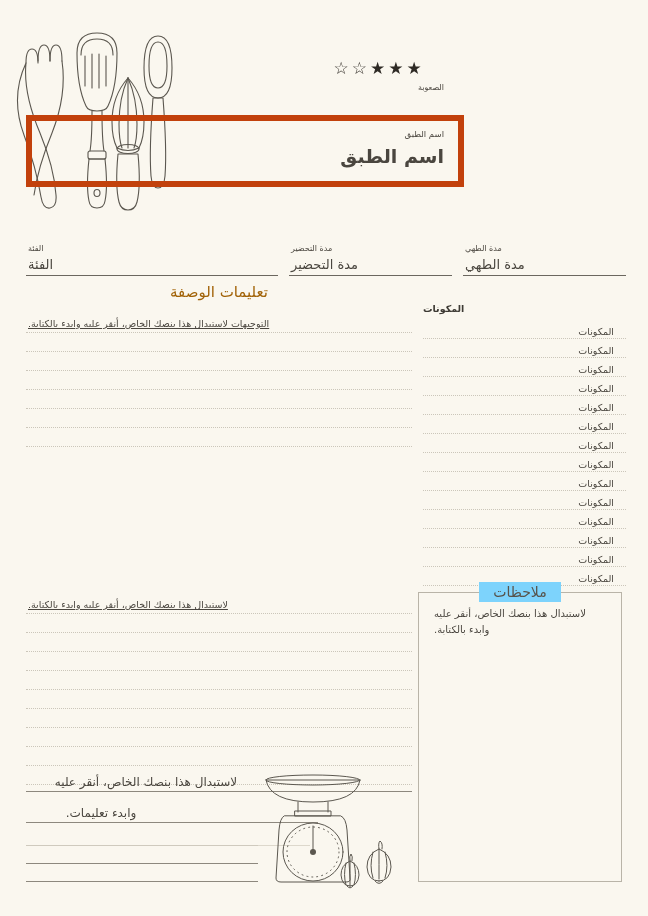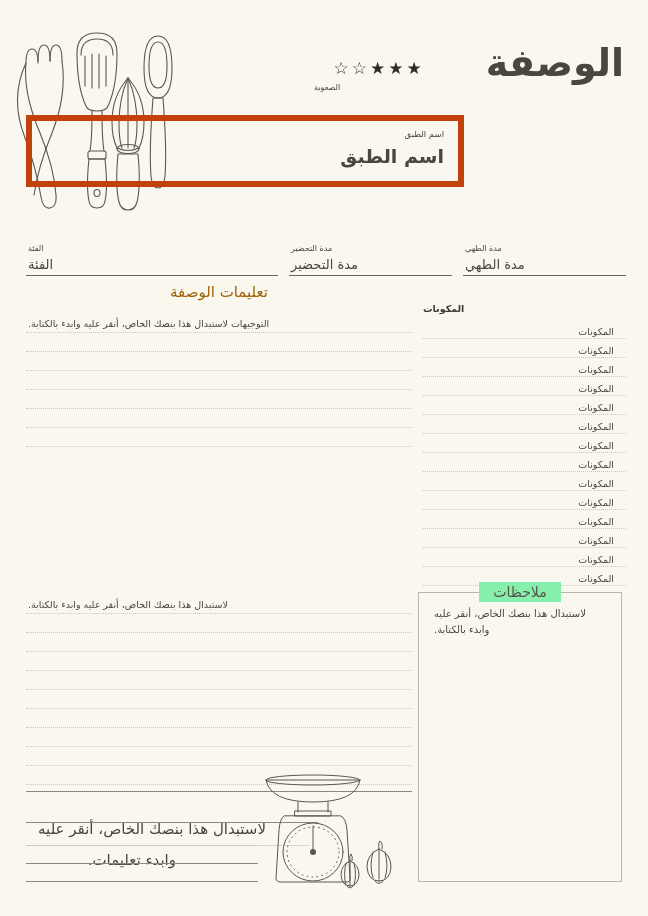--- a/index.html
+++ b/index.html
@@ -44,21 +44,21 @@
     letter-spacing: 3px;
     direction: ltr;
     white-space: nowrap;
   }
   .star-empty { color: #39352f; }
   .star-full  { color: #2e2a25; }
   .difficulty-label {
     margin-top: 6px;
     font-size: 8px;
     color: #4a463f;
-    text-align: left;
+    text-align: right;
   }
 
   
   .utensils {
     position: absolute;
     top: 8px;
     right: 466px;
     width: 168px;
     height: 212px;
   }
@@ -166,20 +166,21 @@
   }
   .dot-block .dot-first {
     font-size: 9.5px;
     color: #4a463f;
     text-align: left;
     line-height: 14px;
     height: 16px;
     border-bottom: 1px dotted #cbc6ba;
     padding-left: 2px;
     box-sizing: border-box;
+    text-decoration: underline;
   }
   .dot-block .dot-row {
     height: 18px;
     border-bottom: 1px dotted #cbc6ba;
   }
   .block-one { top: 317px; }
   .block-two { top: 598px; }
 
   
   .notes-wrap {
@@ -190,21 +191,21 @@
     height: 290px;
   }
   .notes-legend {
     position: absolute;
     top: -10px;
     right: 0;
     left: 0;
     text-align: center;
     font-size: 14px;
     color: #57534b;
-    background: #86efac;
+    background: #7dd3fc;
     padding: 0 6px;
     width: 70px;
     margin: 0 auto;
     line-height: 20px;
     z-index: 2;
   }
   .notes-border {
     position: absolute;
     inset: 0;
     border: 1px solid #b9b4a8;
@@ -223,25 +224,24 @@
   }
 
   
   .solid-line {
     position: absolute;
     border-bottom: 1px solid #8d887e;
     height: 0;
   }
   .bottom-text {
     position: absolute;
-    font-size: 15px;
-    color: #4a463f;
-    text-align: right;
+    font-size: 12px;
+    color: #4a463f;
+    text-align: center;
     line-height: 1;
-    margin-top: 46px;
   }
   .pale-line {
     position: absolute;
     border-bottom: 1px solid #ddd8cc;
     height: 0;
   }
 
   
   .scale-ill {
     position: absolute;
@@ -285,21 +285,20 @@
       <path d="M103 140 q11 5 22 0"></path>
       <ellipse cx="114" cy="141" rx="11" ry="4.5"></ellipse>
       <path d="M104 146 q-3 32 1 48 q2 8 9 8 q7 0 9 -8 q4 -16 1 -48z"></path>
 
       <path d="M130 60 q0 -32 14 -32 q14 0 14 32 q0 30 -14 30 q-14 0 -14 -30z"></path>
       <path d="M135 58 q0 -24 9 -24 q9 0 9 24 q0 22 -9 22 q-9 0 -9 -22z"></path>
       <path d="M139 90 q-4 52 -2 78 q1 12 7 12 q6 0 7 -12 q2 -26 -2 -78z"></path>
     </svg>
   </div>
 
-  <div class="hdr-title">الوصفة</div>
 
   <div class="difficulty">
     <div class="stars">
       <span class="star-empty">☆</span><span class="star-empty">☆</span><span class="star-full">★</span><span class="star-full">★</span><span class="star-full">★</span>
     </div>
     <div class="difficulty-label">الصعوبة</div>
   </div>
 
   <div class="dish-box">
     <div class="dish-label">اسم الطبق</div>

